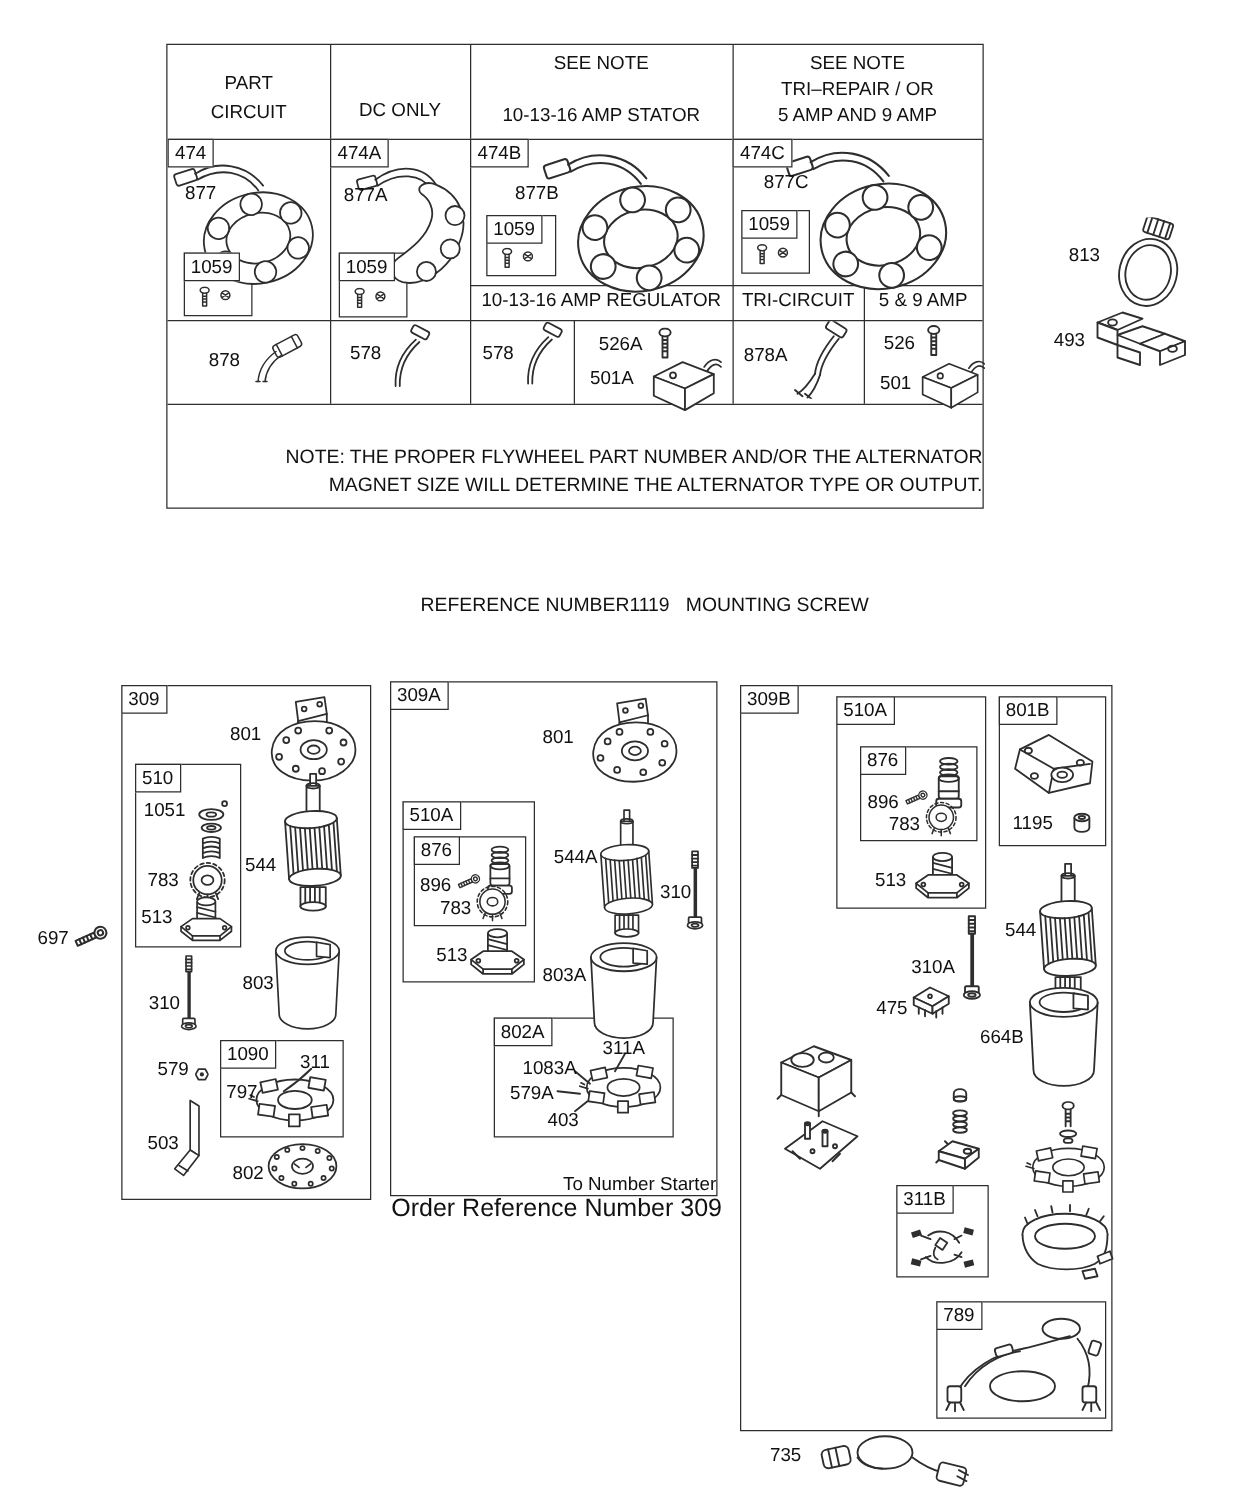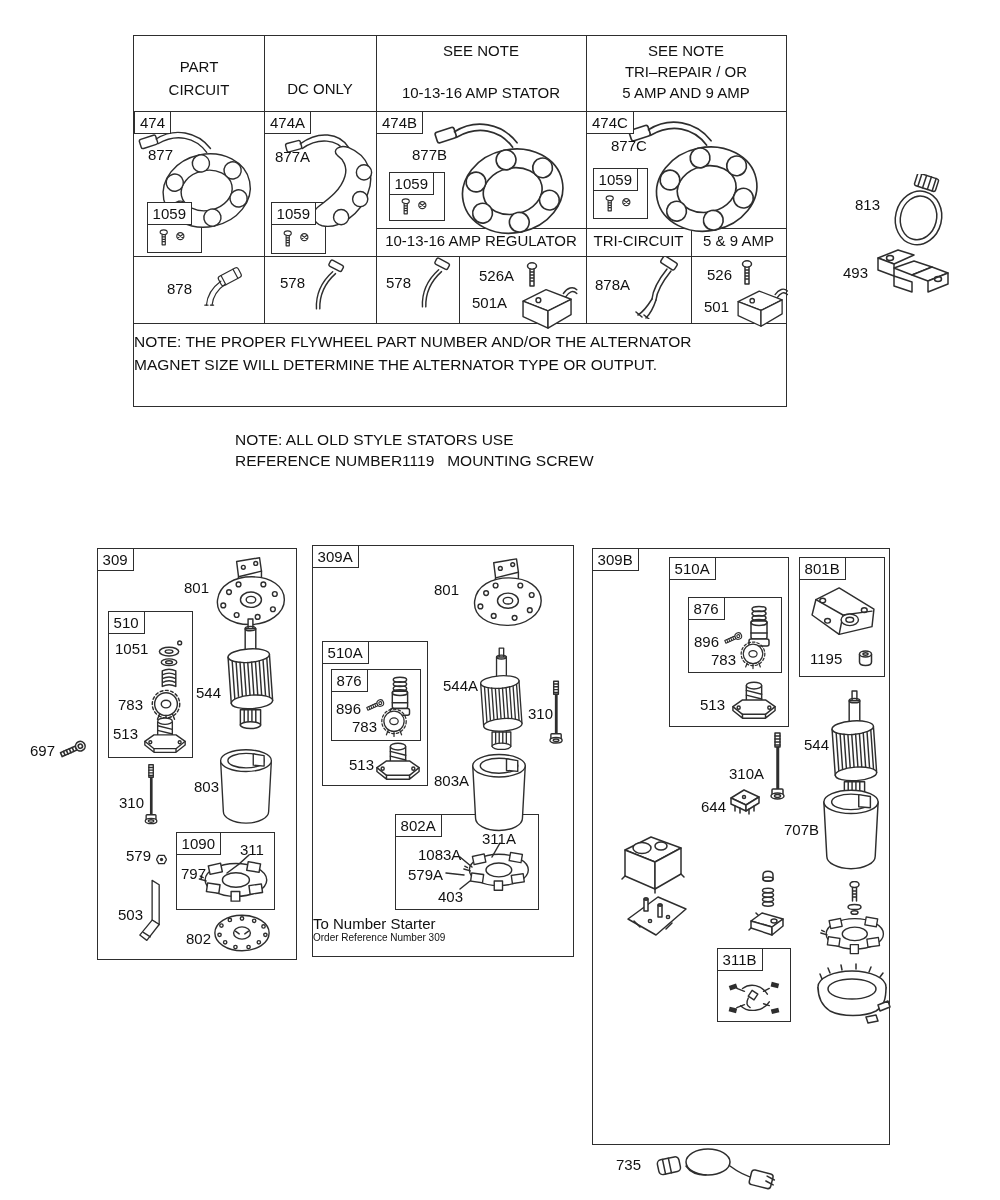--- a/index.html
+++ b/index.html
@@ -4,21 +4,21 @@
 <style>
   html,body{margin:0;padding:0;background:#fff;}
   #stage{position:relative;width:1000px;height:1200px;background:#ffffff;
          font-family:"Liberation Sans",sans-serif;color:#111;overflow:hidden;}
   .box{position:absolute;border:1.4px solid #2e2e2e;background:transparent;}
   .refbox{position:absolute;border:1.4px solid #2e2e2e;background:#fff;font-size:15px;
           line-height:21px;padding:0 5px;white-space:nowrap;z-index:3;}
   .corner{left:-1.4px;top:-1.4px;}
   .ref{position:absolute;font-size:15px;white-space:nowrap;z-index:3;}
   .hdr{position:absolute;font-size:15px;text-align:center;white-space:nowrap;z-index:2;}
-  .note{position:absolute;font-size:15.5px;text-align:left;white-space:pre;z-index:2;}
+  .note{position:absolute;font-size:15.5px;text-align:right;white-space:pre;z-index:2;margin-top:24px;}
   .vline{position:absolute;width:1.4px;background:#2e2e2e;z-index:1;}
   .hline{position:absolute;height:1.4px;background:#2e2e2e;z-index:1;}
   svg.part{position:absolute;overflow:visible;z-index:2;}
   .ln{stroke:#2e2e2e;fill:none;stroke-width:1.5;stroke-linecap:round;stroke-linejoin:round;}
   .lnf{stroke:#2e2e2e;fill:#fff;stroke-width:1.5;stroke-linejoin:round;}
   .fil{fill:#2e2e2e;stroke:none;}
 </style>
 </head>
 <body>
 
@@ -453,21 +453,20 @@
 
   <div class="ref" style="left:855px;top:196px">813</div>
   <svg class="part" style="left:891px;top:174px;width:58px;height:74px">
       <use href="#clamp813"></use>
     </svg>
   <div class="ref" style="left:843px;top:264px">493</div>
   <svg class="part" style="left:870px;top:246px;width:80px;height:56px">
       <use href="#bracket493"></use>
     </svg>
 
-  <div class="note" style="left:235px;width:460px;top:431px">NOTE: ALL OLD STYLE STATORS USE</div>
   <div class="note" style="left:235px;width:460px;top:452px">REFERENCE NUMBER1119   MOUNTING SCREW</div>
 
   <div class="ref" style="left:30px;top:742px">697</div>
   <svg class="part" style="left:58px;top:737px;width:32px;height:24px">
       <use href="#screwang"></use>
     </svg>
 
   <div class="box" style="left:97px;top:548px;width:198px;height:410px">
     <div class="refbox corner">309</div>
     <div class="ref" style="left:86px;top:30px">801</div>
@@ -572,21 +571,21 @@
       <div class="ref" style="left:12px;top:51px">579A</div>
       <div class="ref" style="left:42px;top:73px">403</div>
       <svg class="part" style="left:66px;top:26px;width:70px;height:56px">
           <use href="#brushcard"></use>
         </svg>
       <svg class="part" style="left:0;top:0;width:142px;height:94px">
           <path class="ln" d="M104 28 L96 42 M64 42 L76 52 M50 58 L68 60 M64 74 L74 66"></path>
         </svg>
     </div>
     <div class="note" style="left:0;width:260px;top:369px;font-size:15px">To Number Starter</div>
-    <div class="note" style="left:0;width:260px;top:386px;font-size:10px">Order Reference Number 309</div>
+    <div class="note" style="left:0;width:260px;top:386px;font-size:20px">Order Reference Number 309</div>
   </div>
 
   <div class="box" style="left:592px;top:548px;width:296px;height:595px">
     <div class="refbox corner">309B</div>
     <div class="box" style="left:76px;top:8px;width:118px;height:168px">
       <div class="refbox corner">510A</div>
       <div class="box" style="left:18px;top:39px;width:92px;height:74px">
         <div class="refbox corner">876</div>
         <svg class="part" style="left:54px;top:6px;width:30px;height:46px">
             <use href="#plunger876"></use>
@@ -616,25 +615,25 @@
         </svg>
     </div>
     <div class="ref" style="left:211px;top:187px">544</div>
     <svg class="part" style="left:234px;top:138px;width:54px;height:118px">
         <use href="#armature"></use>
       </svg>
     <div class="ref" style="left:136px;top:216px">310A</div>
     <svg class="part" style="left:177px;top:182px;width:16px;height:74px">
         <use href="#boltlong"></use>
       </svg>
-    <div class="ref" style="left:108px;top:249px">644</div>
+    <div class="ref" style="left:108px;top:249px">475</div>
     <svg class="part" style="left:135px;top:237px;width:34px;height:30px">
         <use href="#part475"></use>
       </svg>
-    <div class="ref" style="left:191px;top:272px">707B</div>
+    <div class="ref" style="left:191px;top:272px">664B</div>
     <svg class="part" style="left:227px;top:235px;width:62px;height:90px">
         <use href="#housing"></use>
       </svg>
     <svg class="part" style="left:26px;top:283px;width:68px;height:62px">
         <use href="#solenoid"></use>
       </svg>
     <svg class="part" style="left:31px;top:340px;width:66px;height:52px">
         <use href="#plateflat"></use>
       </svg>
     <svg class="part" style="left:168px;top:318px;width:14px;height:16px">
@@ -654,20 +653,26 @@
       </svg>
     <svg class="part" style="left:221px;top:410px;width:78px;height:68px">
         <use href="#drum"></use>
       </svg>
     <div class="box" style="left:124px;top:399px;width:72px;height:72px">
       <div class="refbox corner">311B</div>
       <svg class="part" style="left:6px;top:28px;width:60px;height:42px">
           <use href="#brushset"></use>
         </svg>
     </div>
+    <div class="box" style="left:156px;top:492px;width:134px;height:92px">
+      <div class="refbox corner">789</div>
+      <svg class="part" style="left:2px;top:5px;width:130px;height:84px">
+          <use href="#harness789"></use>
+        </svg>
+    </div>
   </div>
 
   <div class="ref" style="left:616px;top:1156px">735</div>
   <svg class="part" style="left:656px;top:1140px;width:124px;height:52px">
       <use href="#cable735"></use>
     </svg>
 
 </div>
 
 </body></html>

